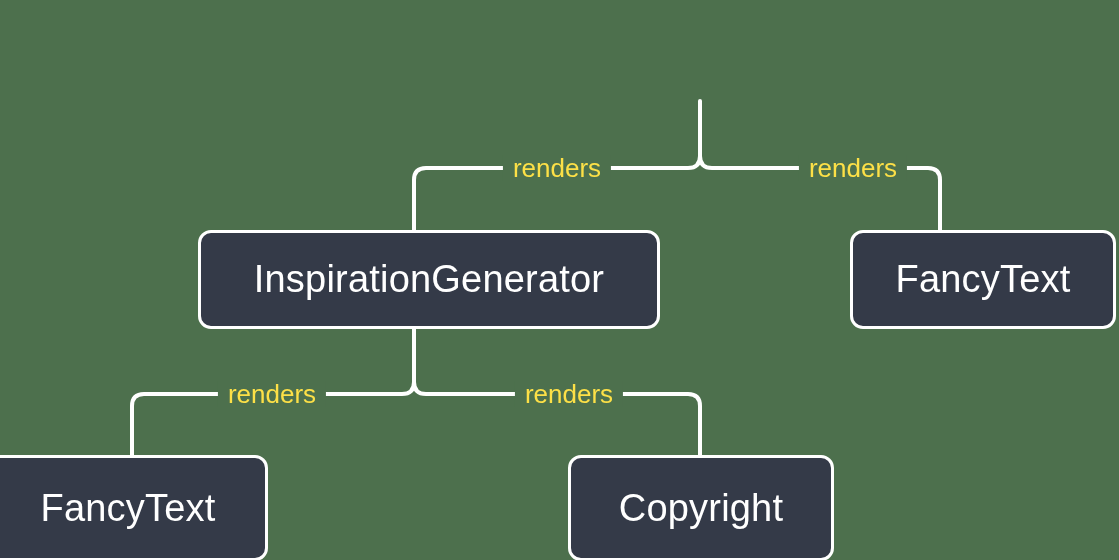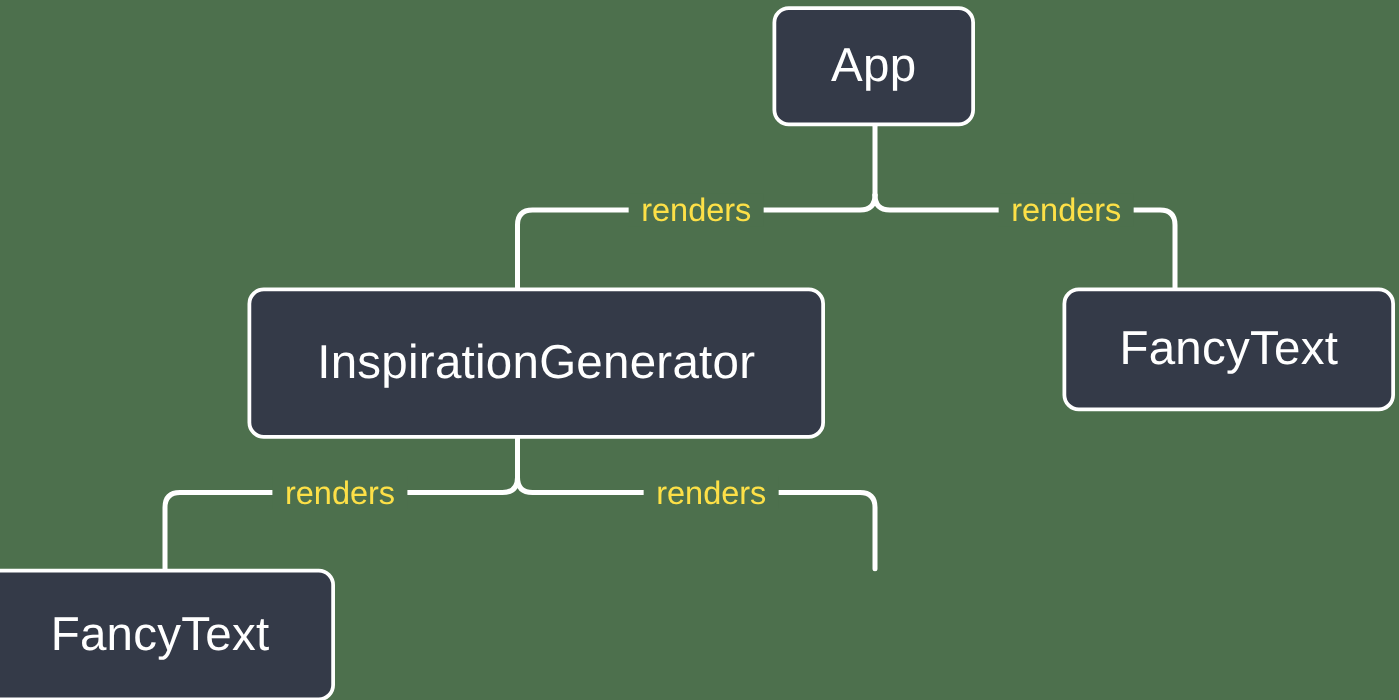--- a/index.html
+++ b/index.html
@@ -51,21 +51,21 @@
     font-weight: 400;
     font-family: "Liberation Sans", sans-serif;
     white-space: nowrap;
     background: #4d704d;
     padding: 0 10px;
     line-height: 1;
     transform: translate(-50%, -50%);
   }
   
   #node-app        { left: 618px; top: 5px;   width: 162px; height: 96px; }
-  #node-inspgen    { left: 198px; top: 230px; width: 462px; height: 121px; }
+  #node-inspgen    { left: 198px; top: 230px; width: 462px; height: 99px; }
   #node-fancy-right{ left: 850px; top: 230px; width: 266px; height: 99px; }
   #node-fancy-left { left: -12px; top: 455px; width: 280px; height: 106px; }
   #node-copyright  { left: 568px; top: 455px; width: 266px; height: 106px; }
   
   #label-renders-1 { left: 557px; top: 168px; }
   #label-renders-2 { left: 853px; top: 168px; }
   #label-renders-3 { left: 272px; top: 394px; }
   #label-renders-4 { left: 569px; top: 394px; }
 </style>
 </head>
@@ -83,28 +83,28 @@
       <path d="M 700 156 Q 700 168 712 168 L 928 168 Q 940 168 940 180 L 940 230"></path>
 
       <path d="M 414 329 L 414 382"></path>
 
       <path d="M 414 382 Q 414 394 402 394 L 144 394 Q 132 394 132 406 L 132 455"></path>
 
       <path d="M 414 382 Q 414 394 426 394 L 688 394 Q 700 394 700 406 L 700 455"></path>
     </g>
   </svg>
 
-  <div class="node-box" id="node-app">App</div>
 
   <div class="node-box" id="node-inspgen">InspirationGenerator</div>
 
   <div class="node-box" id="node-fancy-right">FancyText</div>
 
   <div class="node-box" id="node-fancy-left">FancyText</div>
 
+  <div class="node-box" id="node-copyright">Copyright</div>
 
   <div class="edge-label" id="label-renders-1">renders</div>
 
   <div class="edge-label" id="label-renders-2">renders</div>
 
   <div class="edge-label" id="label-renders-3">renders</div>
 
   <div class="edge-label" id="label-renders-4">renders</div>
 
 </div>

